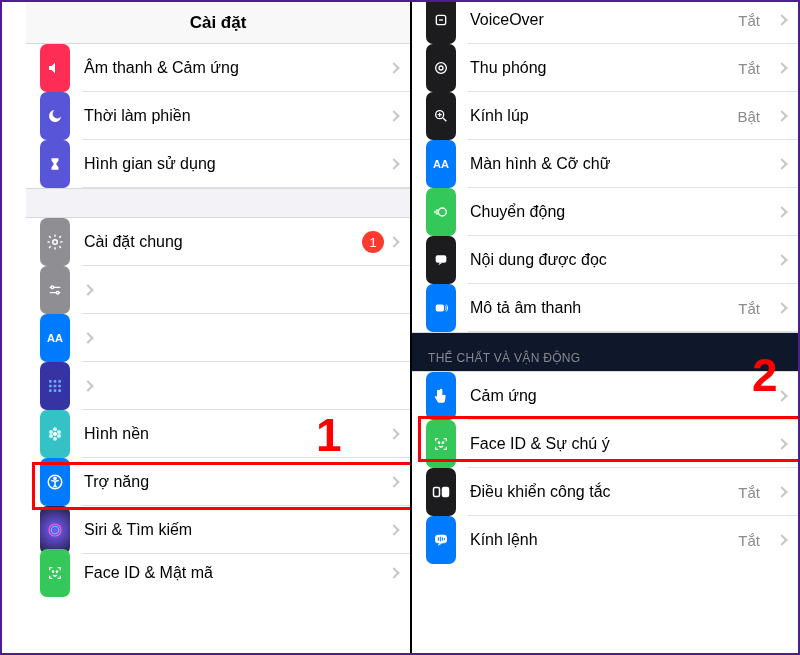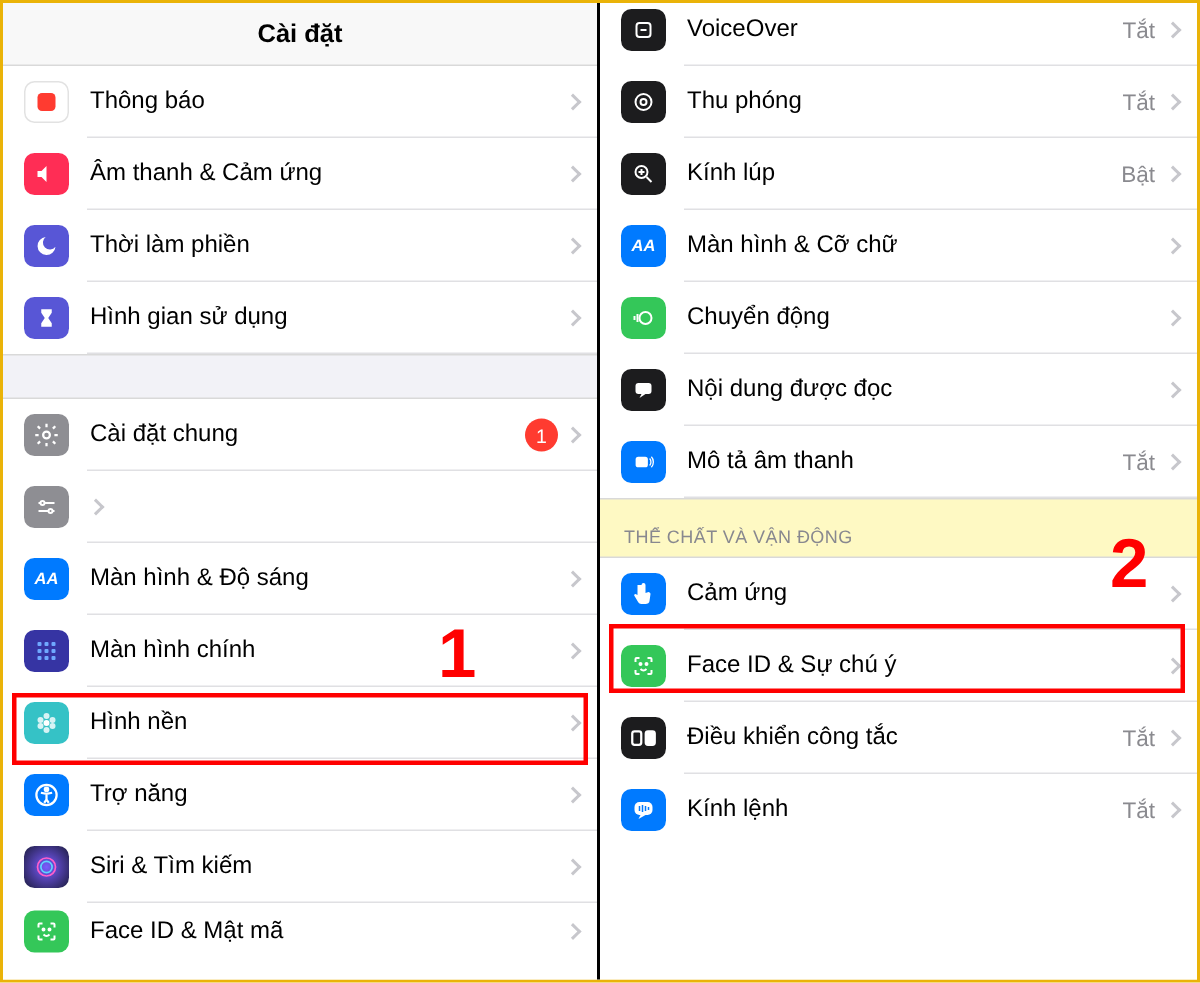--- a/index.html
+++ b/index.html
@@ -7,21 +7,22 @@
     font-family: -apple-system, "Helvetica Neue", Helvetica, Arial, sans-serif;
     background: #fff;
     width: 800px;
     height: 655px;
     overflow: hidden;
     position: relative;
   }
   .frame {
     position: absolute;
     inset: 0;
-    border: 2px solid #eab308;
+    border: 2px solid #4c1d95;
+    padding-left: 24px;
   }
   .split {
     display: flex;
     width: 100%;
     height: 100%;
   }
   .panel {
     width: 50%;
     height: 100%;
     position: relative;
@@ -40,21 +41,21 @@
     background: #f8f8f8;
   }
   .list { }
   .section-gap {
     height: 30px;
     background: #f2f2f7;
     border-top: 1px solid #d9d9d9;
     border-bottom: 1px solid #d9d9d9;
   }
   .section-header {
-    background: #fef9c3;
+    background: #0f172a;
     font-size: 12px;
     letter-spacing: 0.3px;
     color: #88888f;
     padding: 18px 16px 6px 16px;
     border-top: 1px solid #d9d9d9;
     border-bottom: 1px solid #d9d9d9;
     text-transform: uppercase;
     position: relative;
   }
   .row {
@@ -75,39 +76,38 @@
     position: absolute;
     left: 56px;
     right: 0;
     bottom: 0;
     height: 1px;
     background: #e0e0e3;
   }
   .row:last-child::after { display: none; }
   .icon {
     width: 30px;
-    height: 28px;
+    height: 48px;
     border-radius: 7px;
     flex: 0 0 30px;
     margin-right: 14px;
     display: flex;
     align-items: center;
     justify-content: center;
     color: #fff;
-    font-style: italic;
   }
   .label {
     flex: 1 1 auto;
     font-size: 16px;
     color: #000;
   }
   .status {
     font-size: 15px;
     color: #8a8a8f;
-    margin-right: 8px;
+    margin-right: 18px;
   }
   .badge {
     min-width: 22px;
     height: 22px;
     border-radius: 11px;
     background: #ff3b30;
     color: #fff;
     font-size: 13px;
     display: flex;
     align-items: center;
@@ -142,29 +142,20 @@
 <body>
 
 <div class="frame">
 <div class="split">
 
   <div class="panel left">
     <div class="title-bar">Cài đặt</div>
     <div class="list">
 
       <div class="row">
-        <div class="icon" style="background:#fff;border:1px solid #e2e2e2">
-          <svg width="18" height="18" viewBox="0 0 24 24">
-                <rect x="4" y="4" width="16" height="16" rx="4" fill="#ff3b30"></rect>
-              </svg>
-        </div>
-        <div class="label">Thông báo</div>
-        <div class="chev"></div>
-      </div>
-      <div class="row">
         <div class="icon" style="background:#ff2d55">
           <svg width="16" height="16" viewBox="0 0 24 24" fill="#fff">
                 <path d="M3 9v6h4l5 5V4L7 9H3z"></path>
               </svg>
         </div>
         <div class="label">Âm thanh &amp; Cảm ứng</div>
         <div class="chev"></div>
       </div>
       <div class="row">
         <div class="icon" style="background:#5856d6">
@@ -203,38 +194,36 @@
           <svg width="16" height="16" viewBox="0 0 24 24" fill="none" stroke="#fff" stroke-width="2">
                 <circle cx="8" cy="8" r="2"></circle>
                 <circle cx="16" cy="16" r="2"></circle>
                 <path d="M4 8h2M10 8h10M4 16h10M18 16h2"></path>
               </svg>
         </div>
         <div class="chev"></div>
       </div>
       <div class="row">
         <div class="icon" style="background:#007aff;font-size:11px;font-weight:700">AA</div>
-        <div class="label">Màn hình &amp; Độ sáng</div>
         <div class="chev"></div>
       </div>
       <div class="row">
         <div class="icon" style="background:#3634a3">
           <svg width="16" height="16" viewBox="0 0 24 24" fill="#6fa8ff">
                 <rect x="3" y="3" width="4" height="4" rx="1"></rect>
                 <rect x="10" y="3" width="4" height="4" rx="1"></rect>
                 <rect x="17" y="3" width="4" height="4" rx="1"></rect>
                 <rect x="3" y="10" width="4" height="4" rx="1"></rect>
                 <rect x="10" y="10" width="4" height="4" rx="1"></rect>
                 <rect x="17" y="10" width="4" height="4" rx="1"></rect>
                 <rect x="3" y="17" width="4" height="4" rx="1"></rect>
                 <rect x="10" y="17" width="4" height="4" rx="1"></rect>
                 <rect x="17" y="17" width="4" height="4" rx="1"></rect>
               </svg>
         </div>
-        <div class="label">Màn hình chính</div>
         <div class="chev"></div>
       </div>
       <div class="row">
         <div class="icon" style="background:#35c2c6">
           <svg width="16" height="16" viewBox="0 0 24 24" fill="#fff">
                 <circle cx="12" cy="12" r="3"></circle>
                 <circle cx="12" cy="5" r="3" opacity="0.8"></circle>
                 <circle cx="18" cy="9" r="3" opacity="0.8"></circle>
                 <circle cx="18" cy="15" r="3" opacity="0.8"></circle>
                 <circle cx="12" cy="19" r="3" opacity="0.8"></circle>

